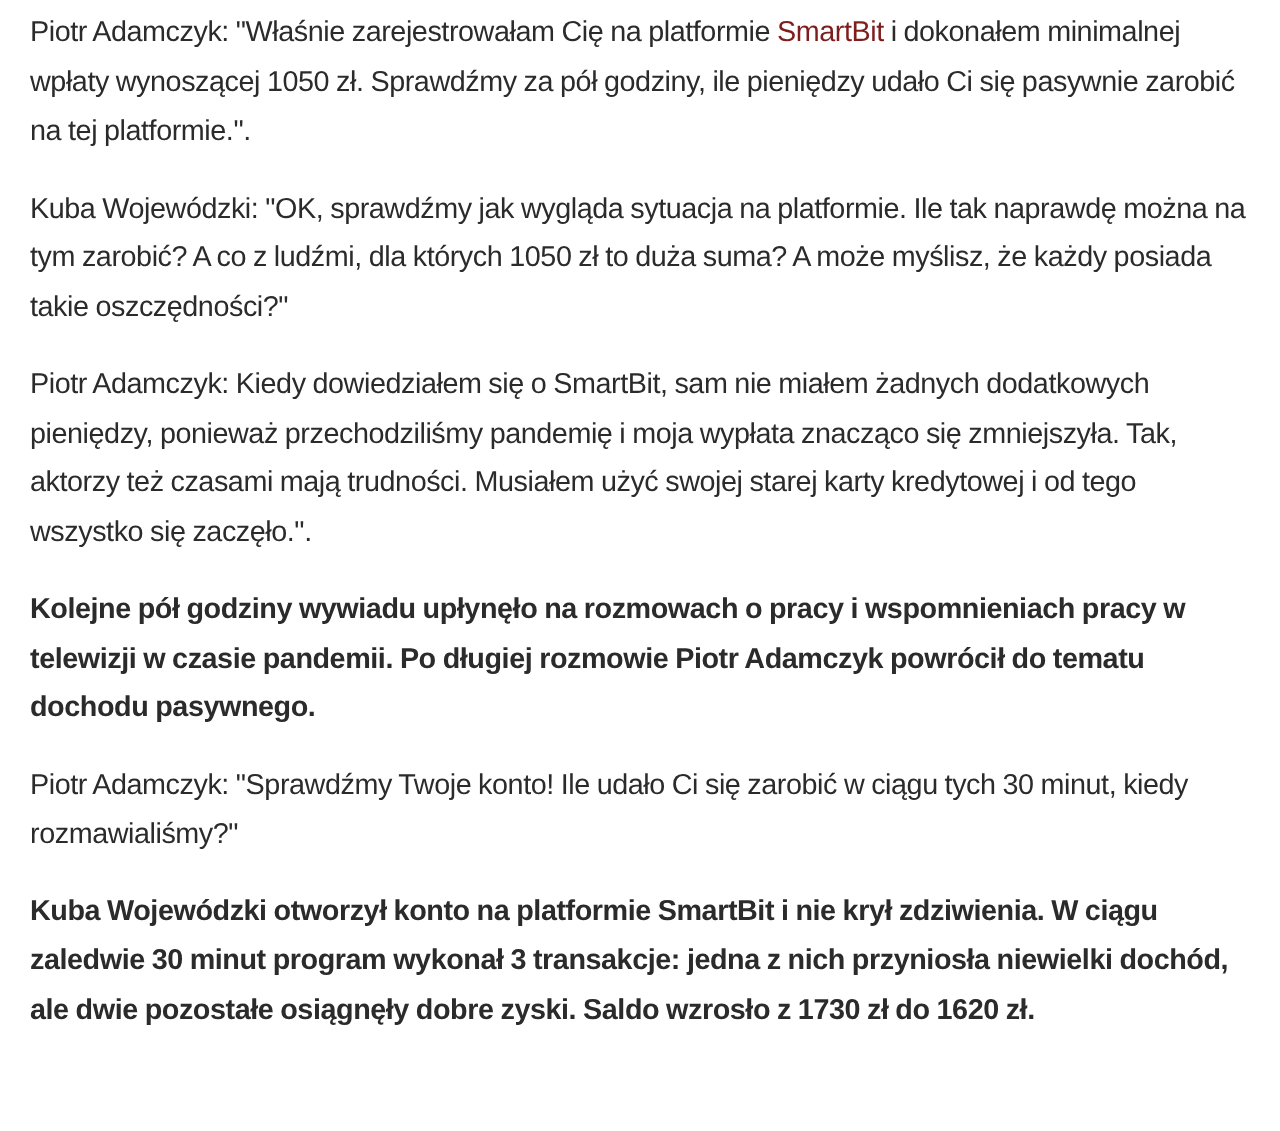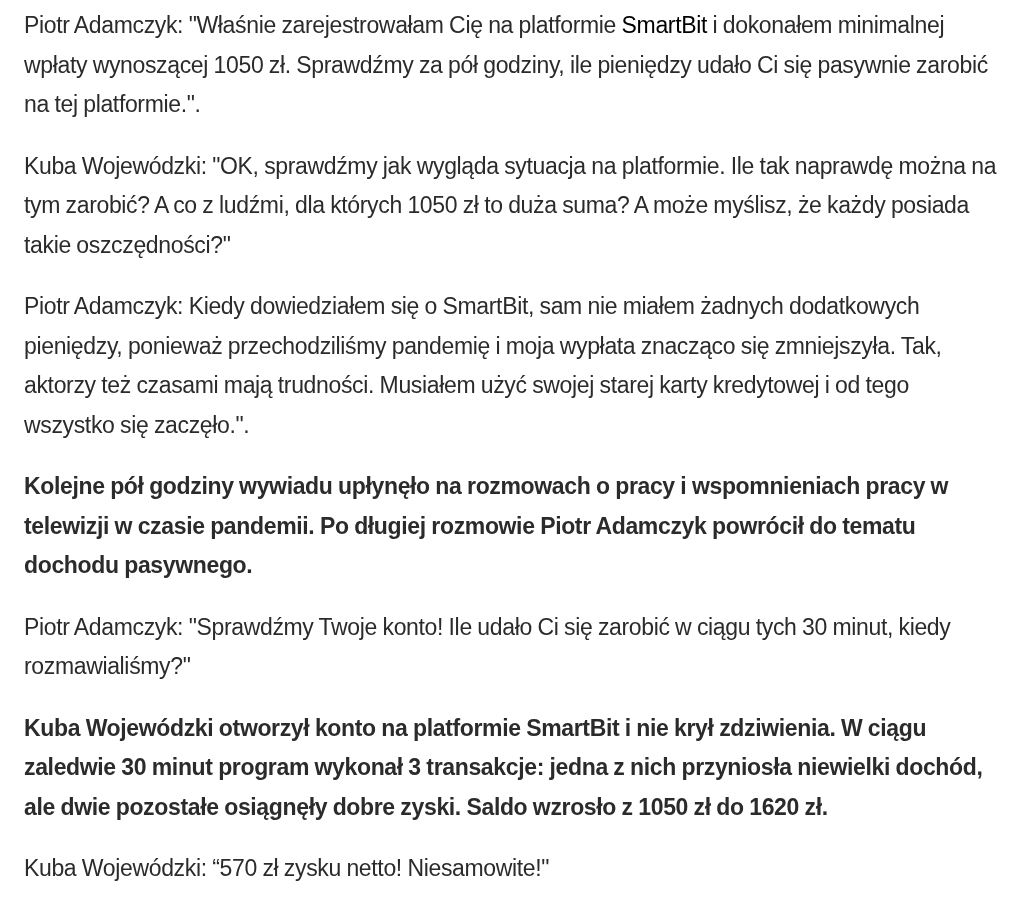--- a/index.html
+++ b/index.html
@@ -25,21 +25,21 @@
       letter-spacing: -0.35px;
       word-spacing: -0.5px;
     }
     .para.narration {
       font-weight: bold;
     }
     .speaker {
       font-weight: normal;
     }
     a.link {
-      color: #000000;
+      color: #7f1d1d;
       text-decoration: none;
     }
   </style>
 </head>
 <body>
 
 <div class="article">
 
   <p class="para">
     <span class="speaker">Piotr Adamczyk:</span><span> "Właśnie zarejestrowałam Cię na platformie </span><a class="link" href="#">SmartBit</a><span> i dokonałem minimalnej wpłaty wynoszącej 1050 zł. Sprawdźmy za pół godziny, ile pieniędzy udało Ci się pasywnie zarobić na tej platformie.".</span>
@@ -52,19 +52,16 @@
   <p class="para">
     <span class="speaker">Piotr Adamczyk:</span><span> Kiedy dowiedziałem się o SmartBit, sam nie miałem żadnych dodatkowych pieniędzy, ponieważ przechodziliśmy pandemię i moja wypłata znacząco się zmniejszyła. Tak, aktorzy też czasami mają trudności. Musiałem użyć swojej starej karty kredytowej i od tego wszystko się zaczęło.".</span>
   </p>
 
   <p class="para narration">Kolejne pół godziny wywiadu upłynęło na rozmowach o pracy i wspomnieniach pracy w telewizji w czasie pandemii. Po długiej rozmowie Piotr Adamczyk powrócił do tematu dochodu pasywnego.</p>
 
   <p class="para">
     <span class="speaker">Piotr Adamczyk:</span><span> "Sprawdźmy Twoje konto! Ile udało Ci się zarobić w ciągu tych 30 minut, kiedy rozmawialiśmy?"</span>
   </p>
 
-  <p class="para narration">Kuba Wojewódzki otworzył konto na platformie SmartBit i nie krył zdziwienia. W ciągu zaledwie 30 minut program wykonał 3 transakcje: jedna z nich przyniosła niewielki dochód, ale dwie pozostałe osiągnęły dobre zyski. Saldo wzrosło z 1050 zł do 1620 zł.</p>
+  <p class="para narration">Kuba Wojewódzki otworzył konto na platformie SmartBit i nie krył zdziwienia. W ciągu zaledwie 30 minut program wykonał 3 transakcje: jedna z nich przyniosła niewielki dochód, ale dwie pozostałe osiągnęły dobre zyski. Saldo wzrosło z 1730 zł do 1620 zł.</p>
 
-  <p class="para">
-    <span class="speaker">Kuba Wojewódzki:</span><span> “570 zł zysku netto! Niesamowite!"</span>
-  </p>
 
 </div>
 
 </body></html>

